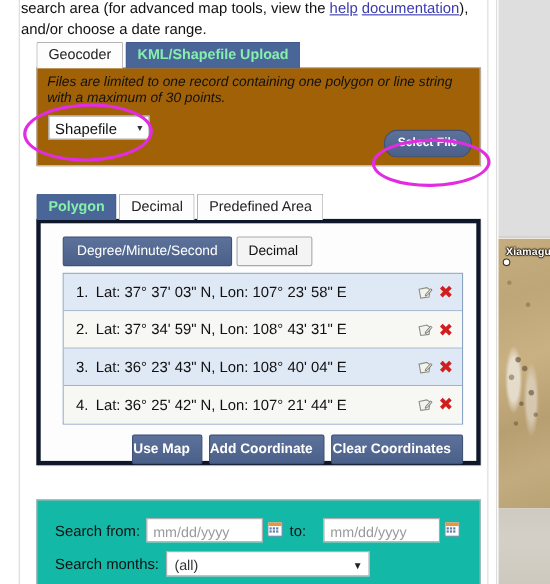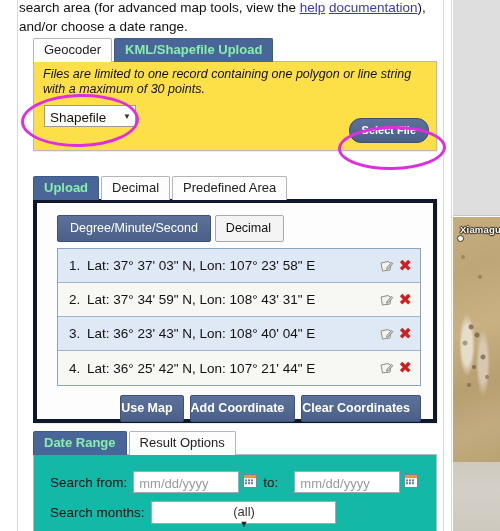--- a/index.html
+++ b/index.html
@@ -89,21 +89,21 @@
   }
   .tab + .tab { margin-left: 2px; }
 
   
   .upload-panel {
     position: absolute;
     left: 14px;
     top: 61px;
     width: 404px;
     height: 90px;
-    background: #fde047;
+    background: #a16207;
     border: 1px solid #b9b9b9;
     box-sizing: border-box;
     box-shadow: 1px 1px 0 rgba(0,0,0,0.07);
   }
   .upload-note {
     position: absolute;
     left: 9px; top: 5px;
     width: 385px;
     font-style: italic;
     font-size: 12.5px;
@@ -327,21 +327,20 @@
     height: 23px;
     border: 1px solid #a8a8a8;
     background: #ffffff;
     box-sizing: border-box;
     font-size: 13px;
     color: #333;
     padding: 2px 5px 0 7px;
     display: flex;
     align-items: center;
     justify-content: space-between;
-    flex-direction: column;
   }
   .months-select .caret { font-size: 9px; color: #222; }
 
   
   .right-gap {
     position: absolute;
     left: 443px; top: 0;
     width: 9px; height: 531px;
     background: #ffffff;
     border-left: 1px solid #dadada;
@@ -426,21 +425,21 @@
     <div class="upload-panel">
       <div class="upload-note">Files are limited to one record containing one polygon or line string with a maximum of 30 points.</div>
       <div class="shapefile-select">
         <span>Shapefile</span>
         <span class="caret">▼</span>
       </div>
       <div class="select-file-btn">Select File</div>
     </div>
 
     <div class="tabstrip2">
-      <div class="tab active">Upload</div>
+      <div class="tab active">Polygon</div>
       <div class="tab">Decimal</div>
       <div class="tab">Predefined Area</div>
     </div>
 
     <div class="poly-panel">
 
       <div class="unit-toggle">
         <div class="unit-btn active">Degree/Minute/Second</div>
         <div class="unit-btn">Decimal</div>
       </div>
@@ -506,24 +505,20 @@
       </div>
 
       <div class="coord-actions">
         <div class="blue-btn">Use Map</div>
         <div class="blue-btn">Add Coordinate</div>
         <div class="blue-btn">Clear Coordinates</div>
       </div>
 
     </div>
 
-    <div class="tabstrip3">
-      <div class="tab active">Date Range</div>
-      <div class="tab">Result Options</div>
-    </div>
 
     <div class="date-panel">
 
       <div class="date-row" id="date-row-1">
         <span class="row-label">Search from:</span>
         <span class="date-input">mm/dd/yyyy</span>
         <span class="cal-icon"><svg width="14" height="14" viewBox="0 0 14 14">
               <rect x="0.5" y="0.5" width="13" height="13" fill="#fdfdfd" stroke="#6f86a8"></rect>
               <rect x="1" y="1" width="12" height="3.2" fill="#e09a3c"></rect>
               <g fill="#5e7fae">

